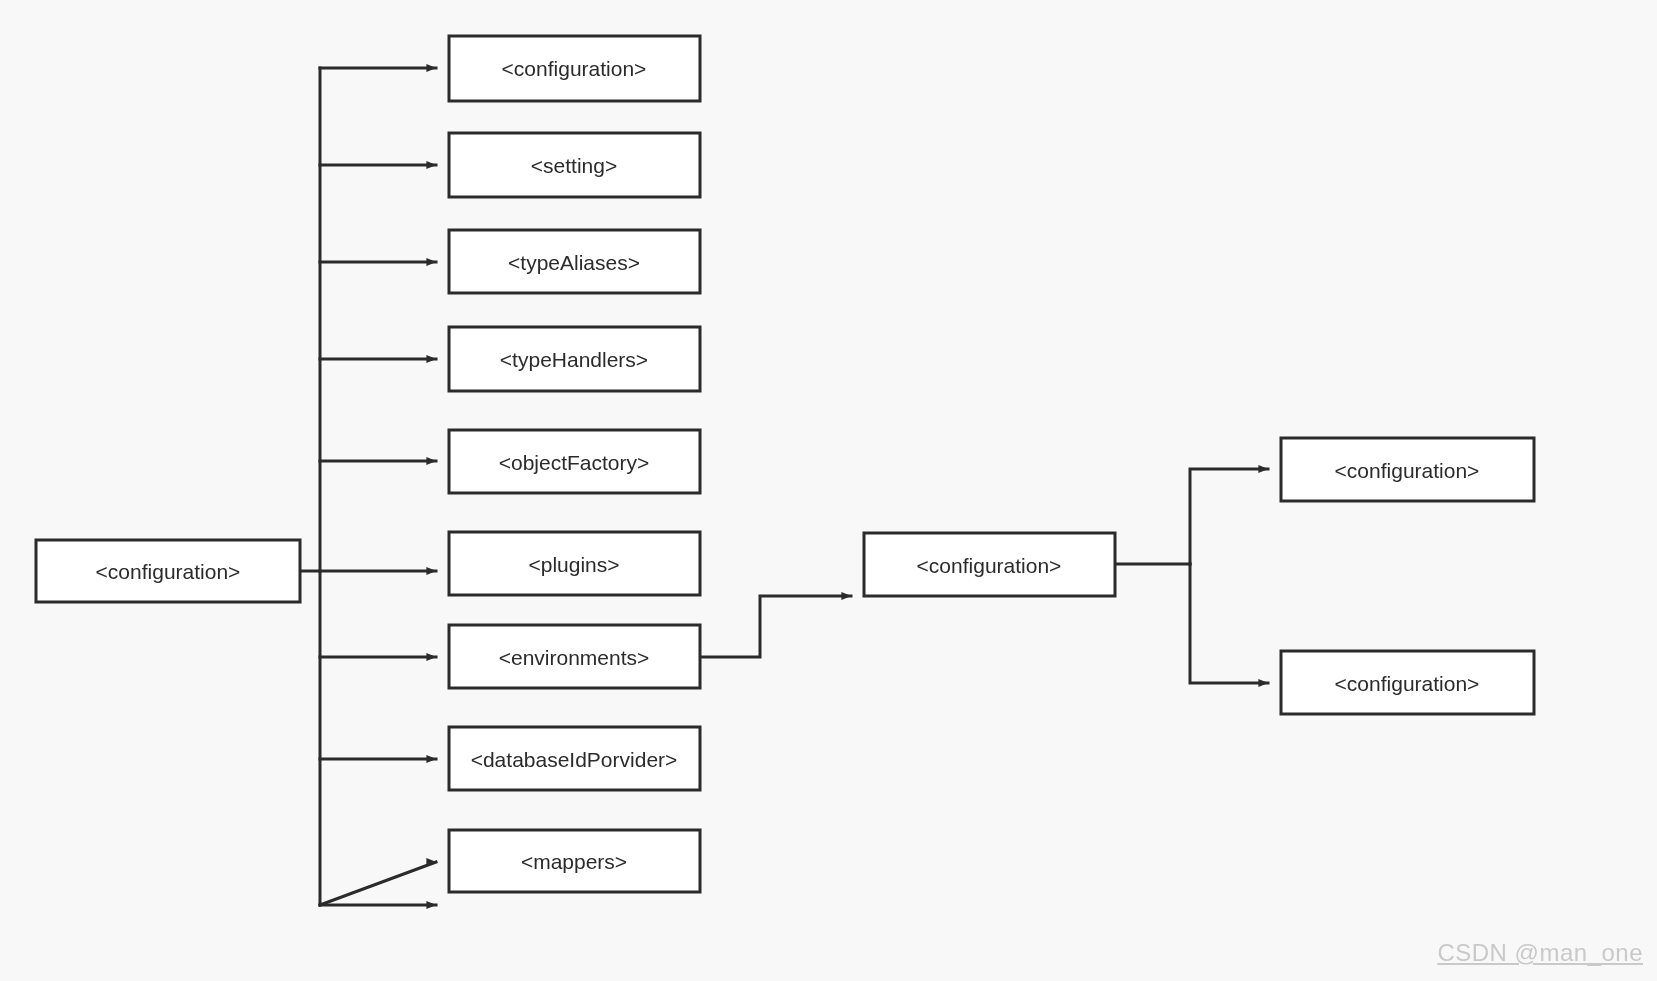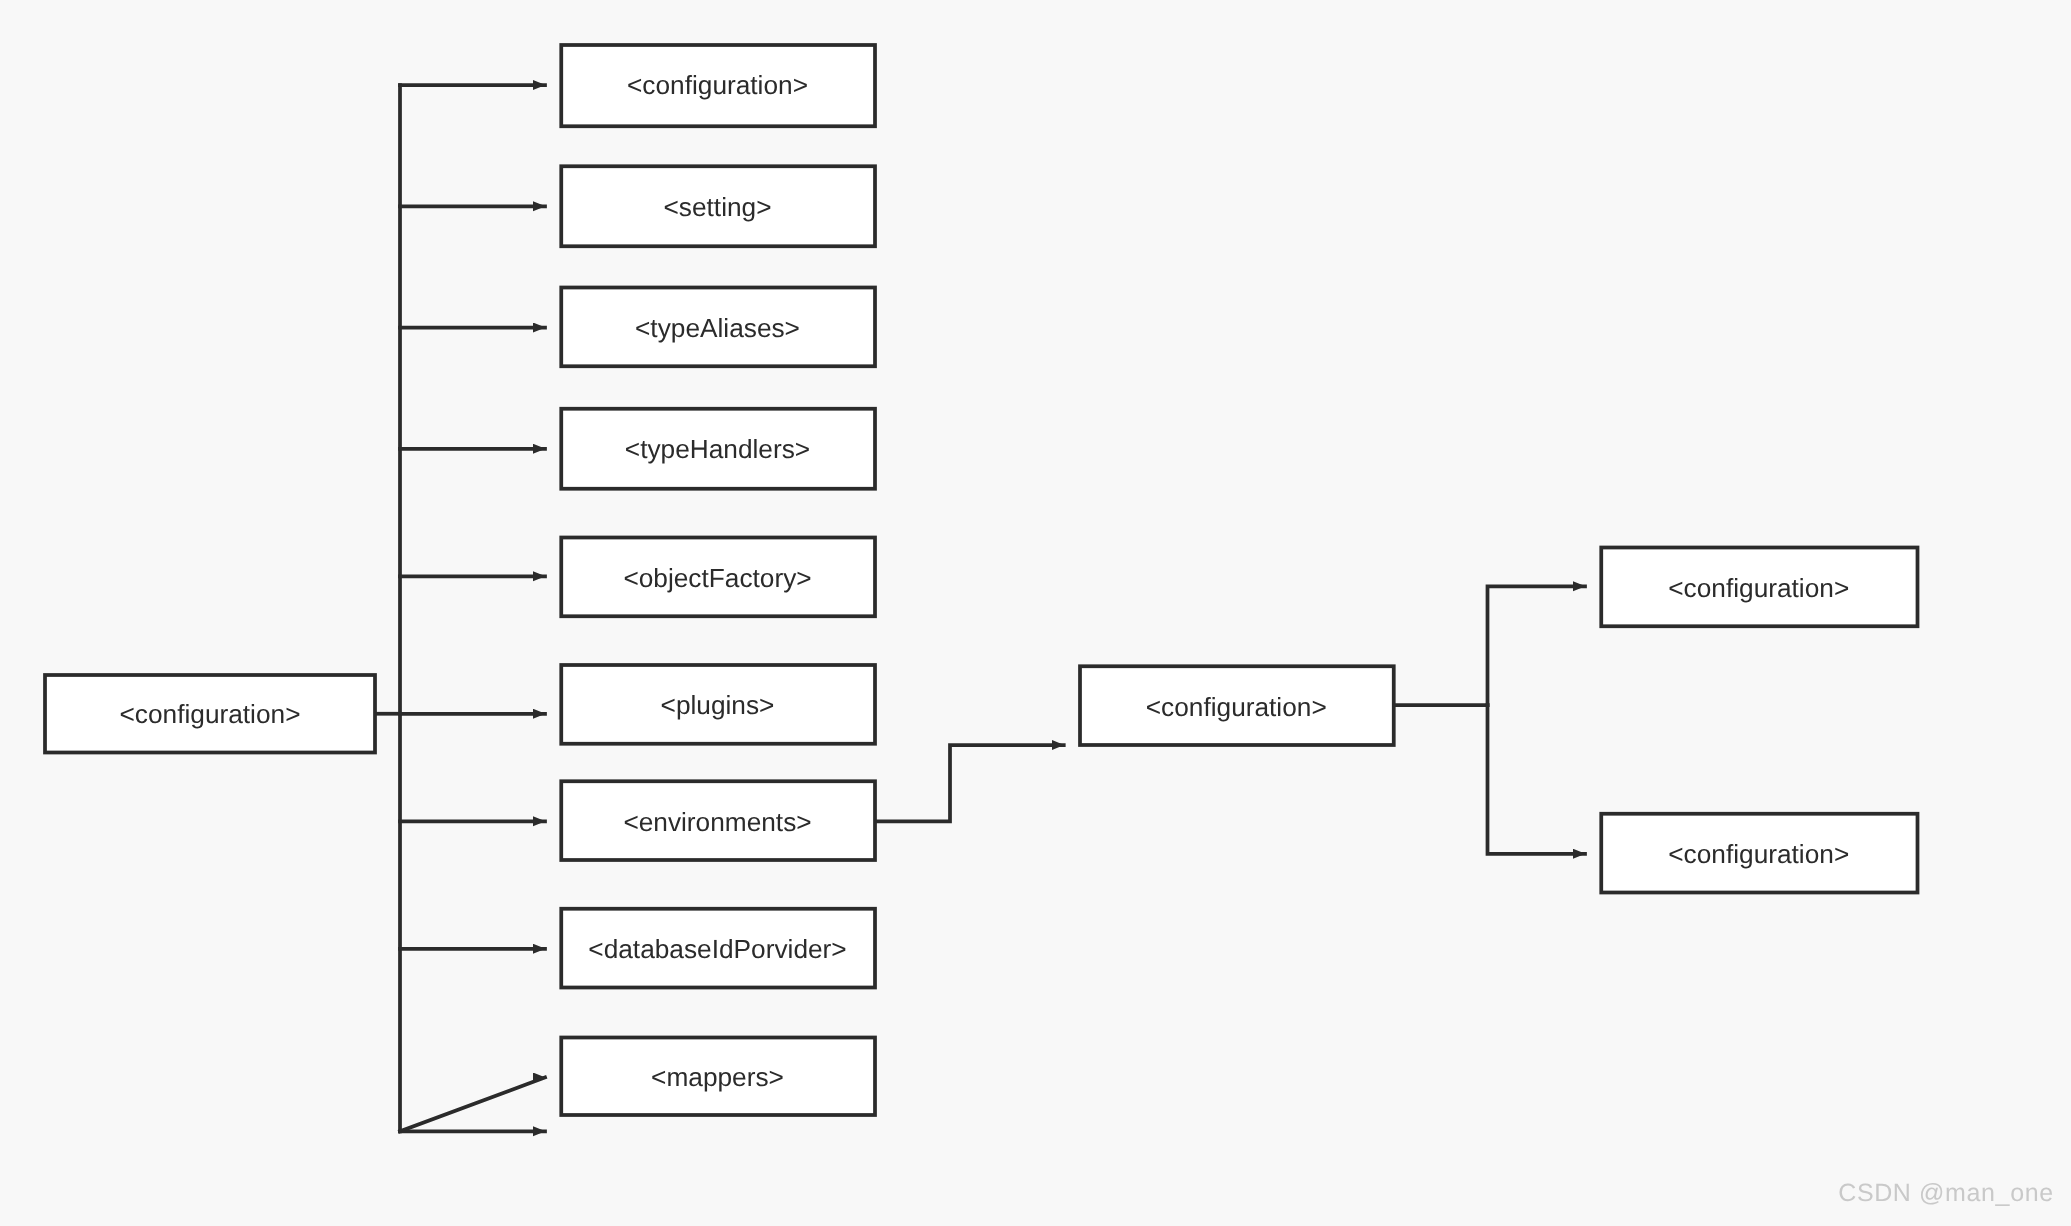--- a/index.html
+++ b/index.html
@@ -41,24 +41,25 @@
     stroke: #2b2b2b;
     stroke-width: 3;
     stroke-linecap: square;
     stroke-linejoin: miter;
   }
   .watermark {
     position: absolute;
     right: 14px;
     bottom: 14px;
     font-family: "Liberation Sans", sans-serif;
-    font-size: 20px;
+    font-size: 24px;
     color: #c9c9c9;
     letter-spacing: 0.5px;
     user-select: none;
+    text-decoration: underline;
   }
 </style>
 </head>
 <body>
 
 <div id="canvas">
 
   <svg id="diagram-svg" viewBox="0 0 1657 981">
     <defs>
       <marker id="arrow" markerWidth="11" markerHeight="11" refX="9.6" refY="4" orient="auto" markerUnits="userSpaceOnUse">

